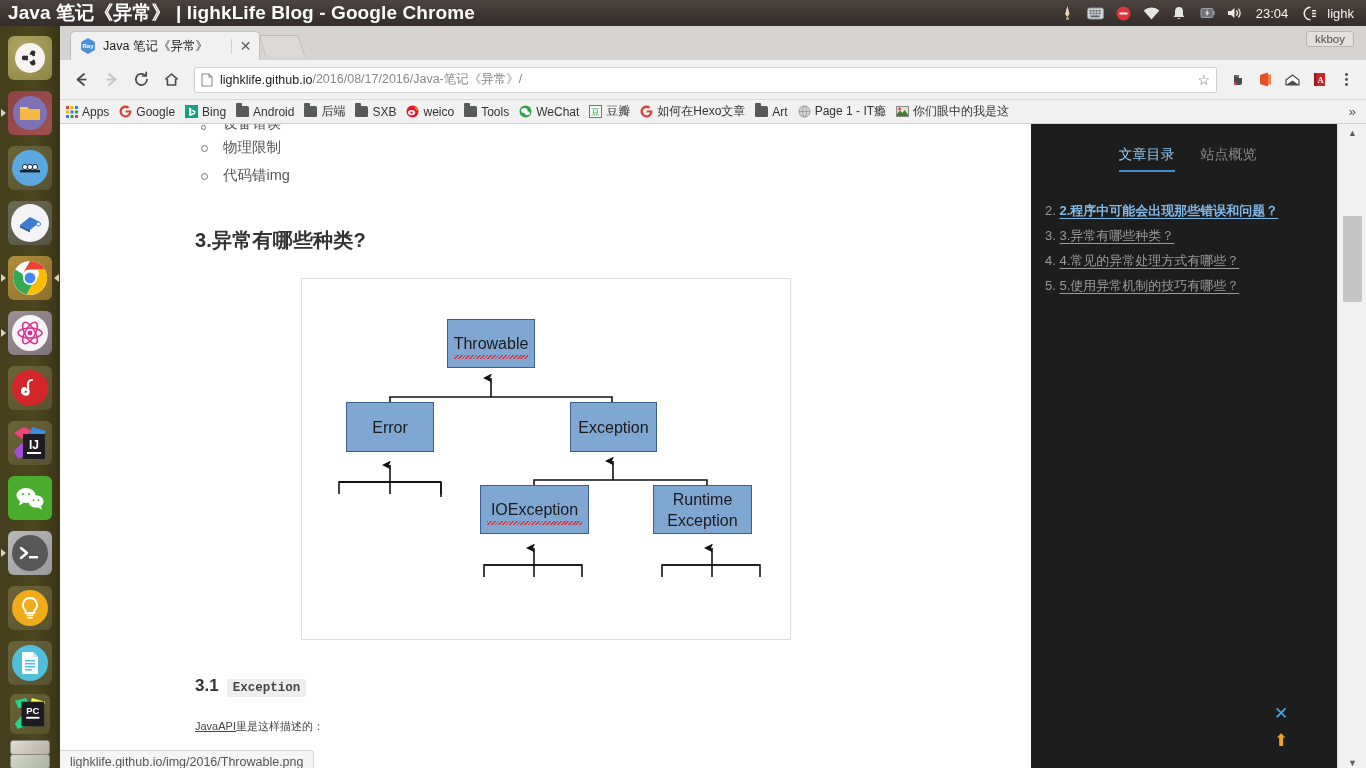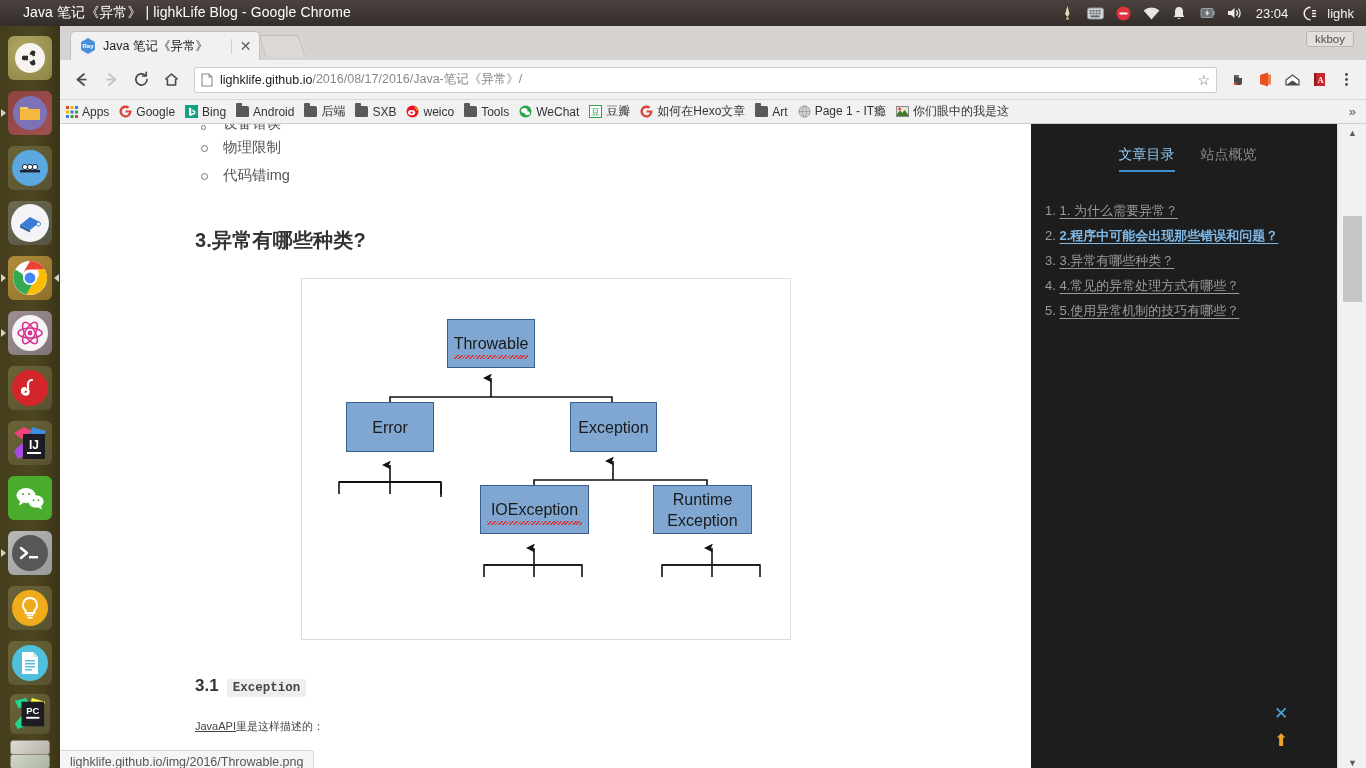--- a/index.html
+++ b/index.html
@@ -12,21 +12,21 @@
   body { position: relative; }
 
   
   #unity-panel {
     position: absolute; top: 0; left: 0; width: 1366px; height: 26px;
     background: linear-gradient(to bottom, #4a4340 0%, #3c3532 60%, #332d2b 100%);
     color: #f2f0ef; display: flex; align-items: center;
     font-size: 13px; z-index: 60;
   }
   #unity-panel .win-title {
-    margin-left: 23px; font-weight: normal; font-size: 14px;
+    margin-left: 8px; font-weight: bold; font-size: 19px;
     letter-spacing: 0.1px; white-space: nowrap; color: #fdfdfd;
   }
   #unity-panel .tray { margin-left: auto; display: flex; align-items: center; gap: 9px; padding-right: 6px; }
   #unity-panel .tray .ti { display: inline-flex; align-items: center; justify-content: center; width: 19px; height: 19px; }
   #unity-panel .clock { font-size: 13px; color: #f6f5f4; padding: 0 2px; }
   #unity-panel .user { font-size: 13px; color: #f6f5f4; padding-right: 6px; }
 
   
   #launcher {
     position: absolute; top: 26px; left: 0; width: 60px; height: 742px;
@@ -714,21 +714,20 @@
         </p>
       </div>
     </div>
 
     <div class="page-right">
       <div class="toc-tabs">
         <div class="toc-tab active">文章目录</div>
         <div class="toc-tab">站点概览</div>
       </div>
       <ol class="toc-list">
-        <li><span>1.</span> <a href="#">1. 为什么需要异常？</a></li>
         <li class="active"><span>2.</span> <a href="#">2.程序中可能会出现那些错误和问题？</a></li>
         <li><span>3.</span> <a href="#">3.异常有哪些种类？</a></li>
         <li><span>4.</span> <a href="#">4.常见的异常处理方式有哪些？</a></li>
         <li><span>5.</span> <a href="#">5.使用异常机制的技巧有哪些？</a></li>
       </ol>
 
       <div class="float-btns">
         <div class="fb fb-close">✕</div>
         <div class="fb fb-top">⬆</div>
       </div>

